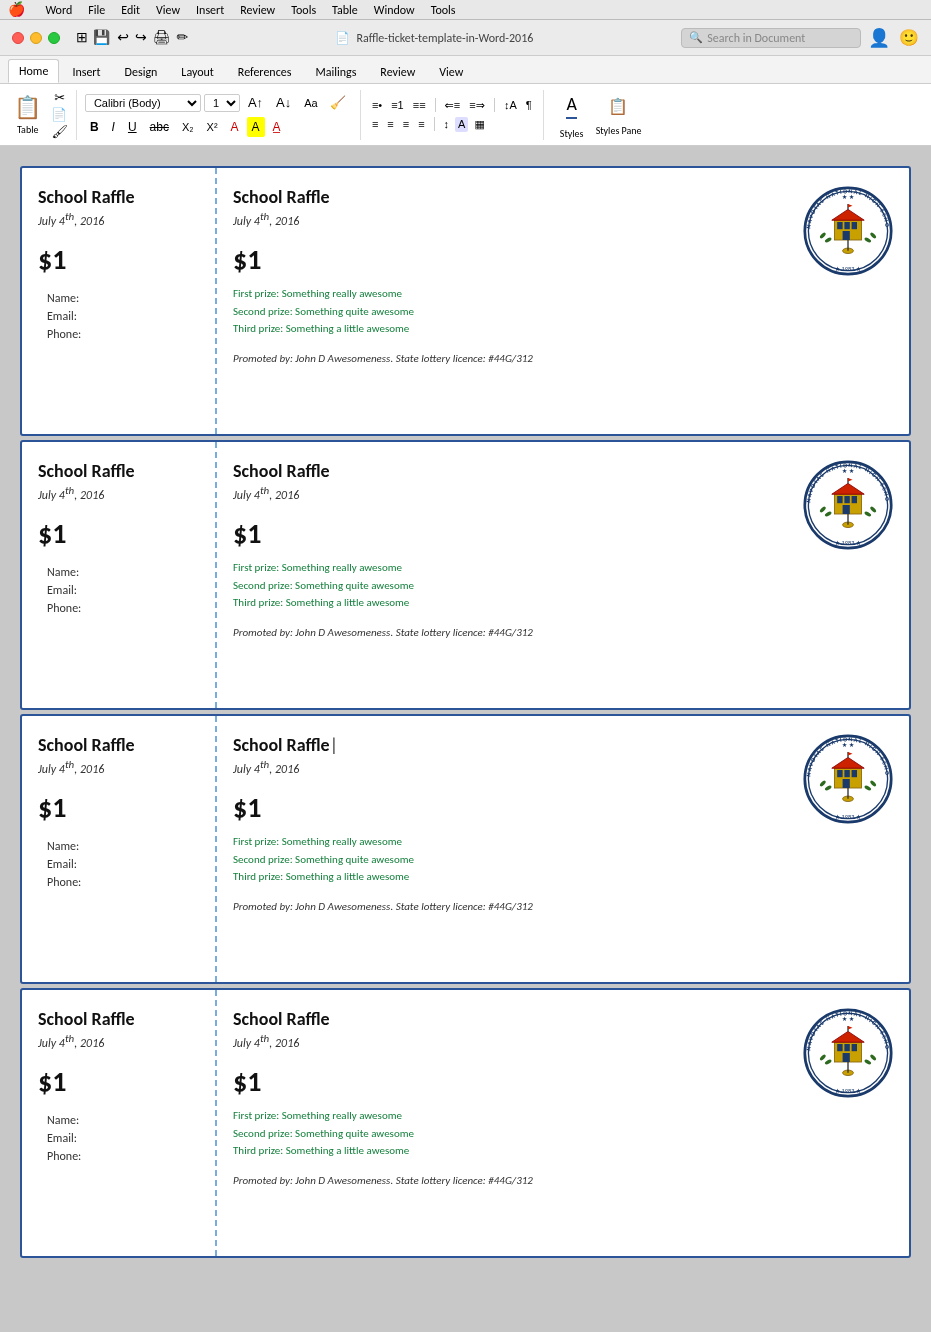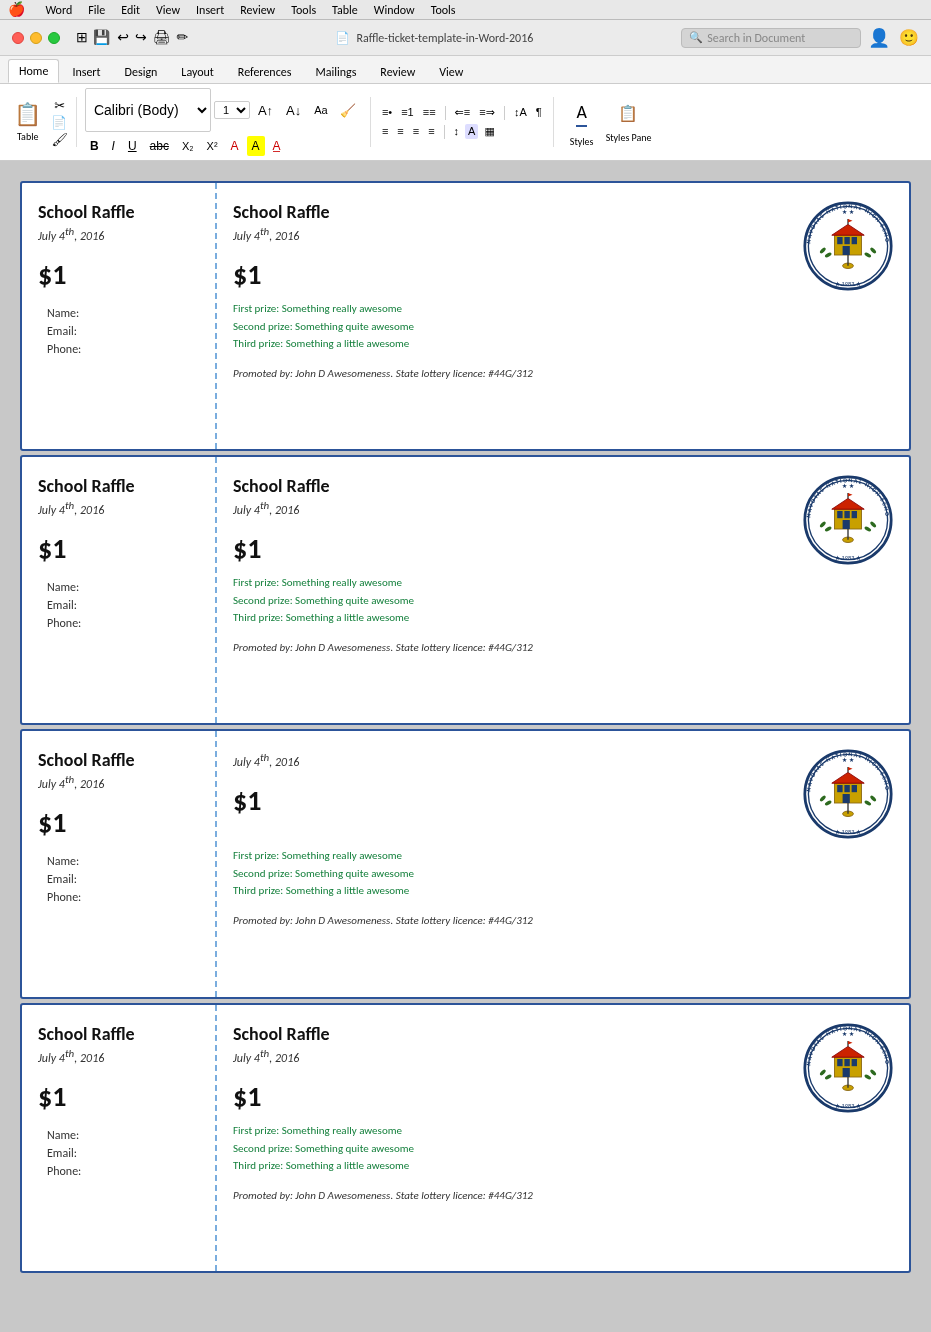--- a/index.html
+++ b/index.html
@@ -78,22 +78,22 @@
       min-height: 62px;
     }
     .ribbon-row { display: flex; align-items: center; gap: 3px; }
     .paste-btn {
       display: flex; flex-direction: column; align-items: center;
       padding: 4px 6px; cursor: pointer; font-size: 10px; gap: 2px;
     }
     .paste-icon { font-size: 22px; }
     .ribbon-divider { width: 1px; background: #ddd; height: 50px; margin: 0 4px; }
     .font-select {
-      border: 1px solid #ccc; background: white; padding: 12px 4px;
-      font-size: 14px; width: 126px; border-radius: 2px;
+      border: 1px solid #ccc; background: white; padding: 1px 4px;
+      font-size: 11px; width: 116px; border-radius: 2px;
     }
     .font-size-select {
       border: 1px solid #ccc; background: white; padding: 1px 4px;
       font-size: 11px; width: 36px; border-radius: 2px;
     }
     .btn { 
       border: 1px solid transparent; background: transparent; padding: 2px 4px;
       cursor: pointer; border-radius: 2px; font-size: 11px;
     }
     .btn.bold { font-weight: bold; font-size: 12px; }
@@ -501,20 +501,21 @@
         <div class="ticket-fields">
           <div class="ticket-field">Name:</div>
           <div class="ticket-field">Email:</div>
           <div class="ticket-field">Phone:</div>
         </div>
       </div>
 
       <div class="ticket-main">
         <div class="ticket-header">
           <div class="ticket-title-section">
+            <div class="ticket-title">School Raffle<span style="color:#333;font-weight:normal;">|</span></div>
             <div class="ticket-date">
               July 4<sup>th</sup>, 2016
             </div>
             <div class="ticket-price">$1</div>
           </div>
           <div class="ticket-logo">
             <svg viewBox="0 0 100 100" xmlns="http://www.w3.org/2000/svg" class="seal-svg">
 
       <circle cx="50" cy="50" r="48" fill="white" stroke="#1a3a6b" stroke-width="3"></circle>
       <circle cx="50" cy="50" r="44" fill="none" stroke="#1a3a6b" stroke-width="1.5"></circle>

